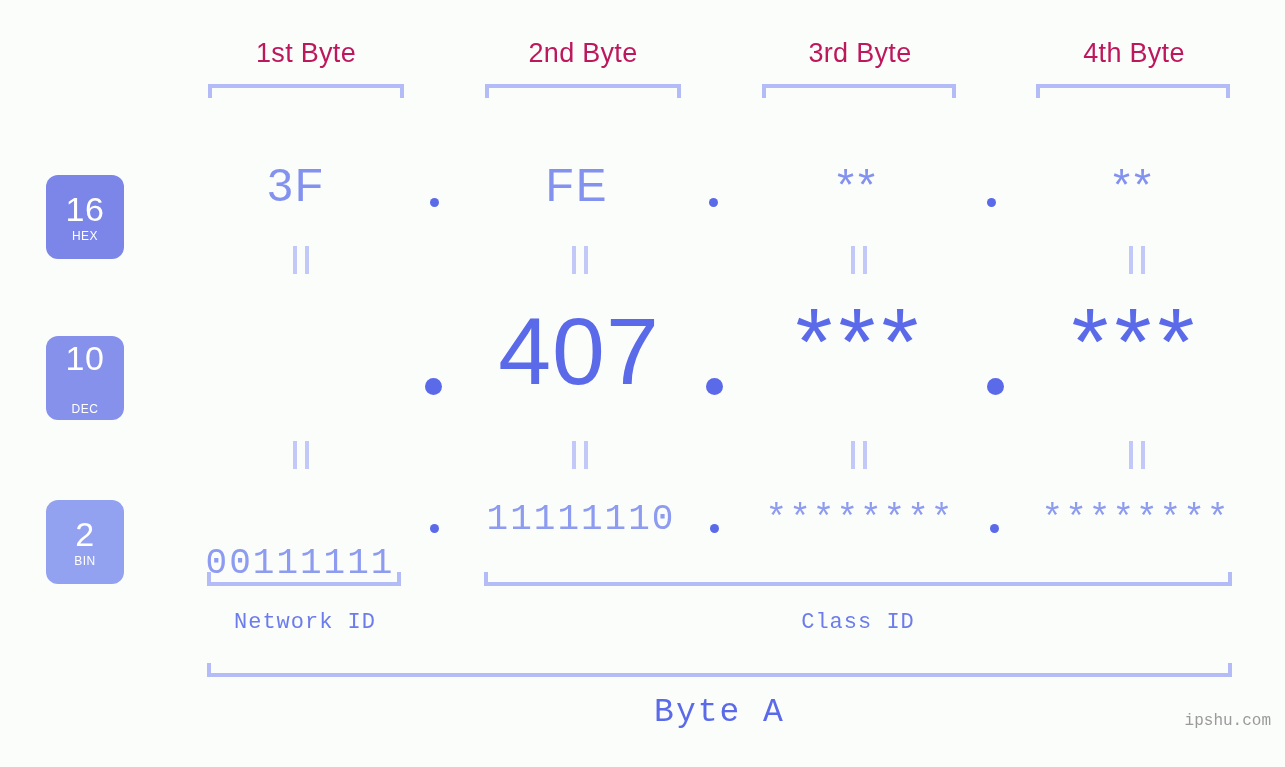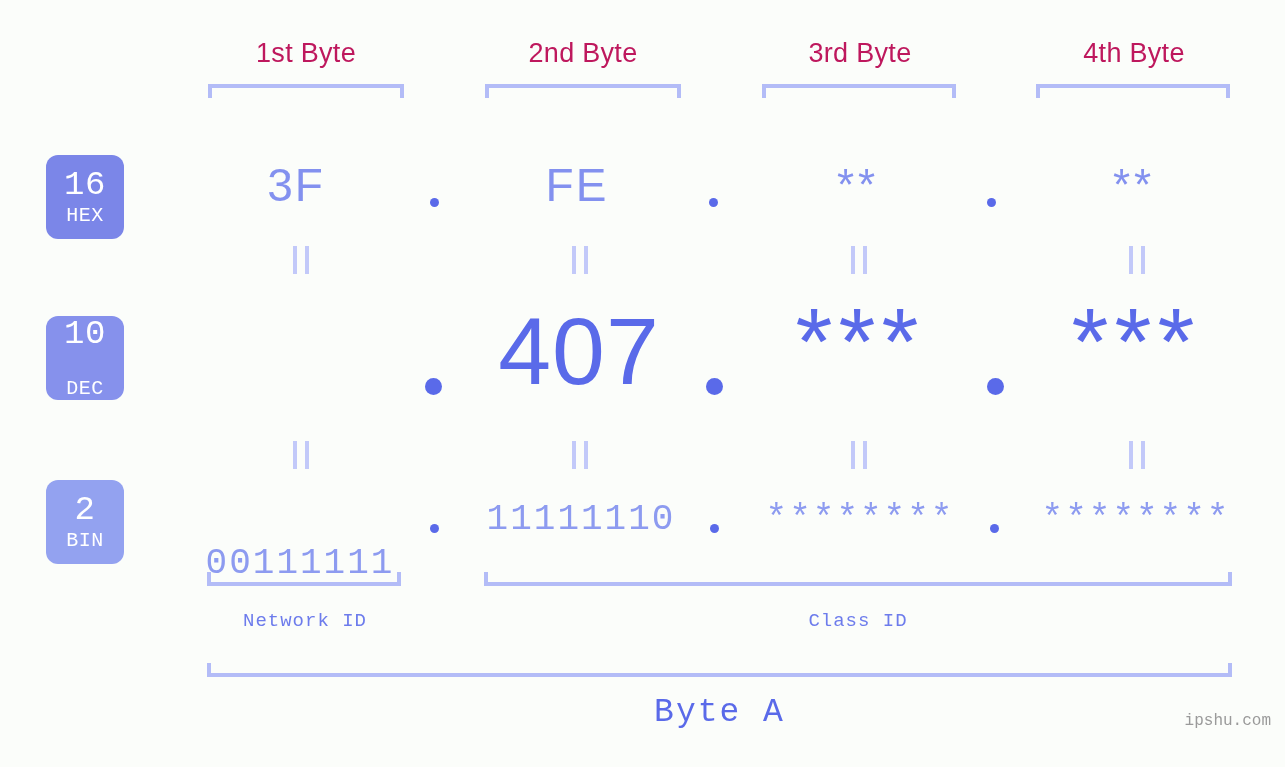--- a/index.html
+++ b/index.html
@@ -55,34 +55,35 @@
   }
 
   
   .badge {
     position: absolute;
     left: 46px;
     width: 78px;
     border-radius: 12px;
     color: #ffffff;
     text-align: center;
-    font-family: Liberation Mono, monospace;
+    font-family: Liberation Sans, sans-serif;
     display: flex;
     flex-direction: column;
     align-items: center;
     justify-content: center;
     line-height: 1;
+    margin-top: 20px;
   }
   .badge .num {
     font-size: 34px;
     font-weight: 400;
     letter-spacing: 0.5px;
   }
   .badge .nm {
-    font-size: 20px;
+    font-size: 12px;
     font-weight: 400;
     margin-top: 4px;
     letter-spacing: 0.5px;
   }
   .badge-hex { top: 155px; height: 84px; background: #7b86e8; }
   .badge-dec { top: 316px; height: 84px; background: #8691ec; gap: 24px; }
   .badge-bin { top: 480px; height: 84px; background: #93a2f0; }
 
   
   .cell {
@@ -157,21 +158,21 @@
   
   .caption {
     position: absolute;
     text-align: center;
     font-family: "Liberation Mono", monospace;
     color: #6d7cec;
     white-space: nowrap;
   }
   .caption-id {
     top: 610px;
-    font-size: 19px;
+    font-size: 22px;
     letter-spacing: 1px;
     text-align: center;
   }
   .caption-class {
     top: 694px;
     font-size: 33px;
     letter-spacing: 2px;
     color: #5a6ae9;
   }
 

